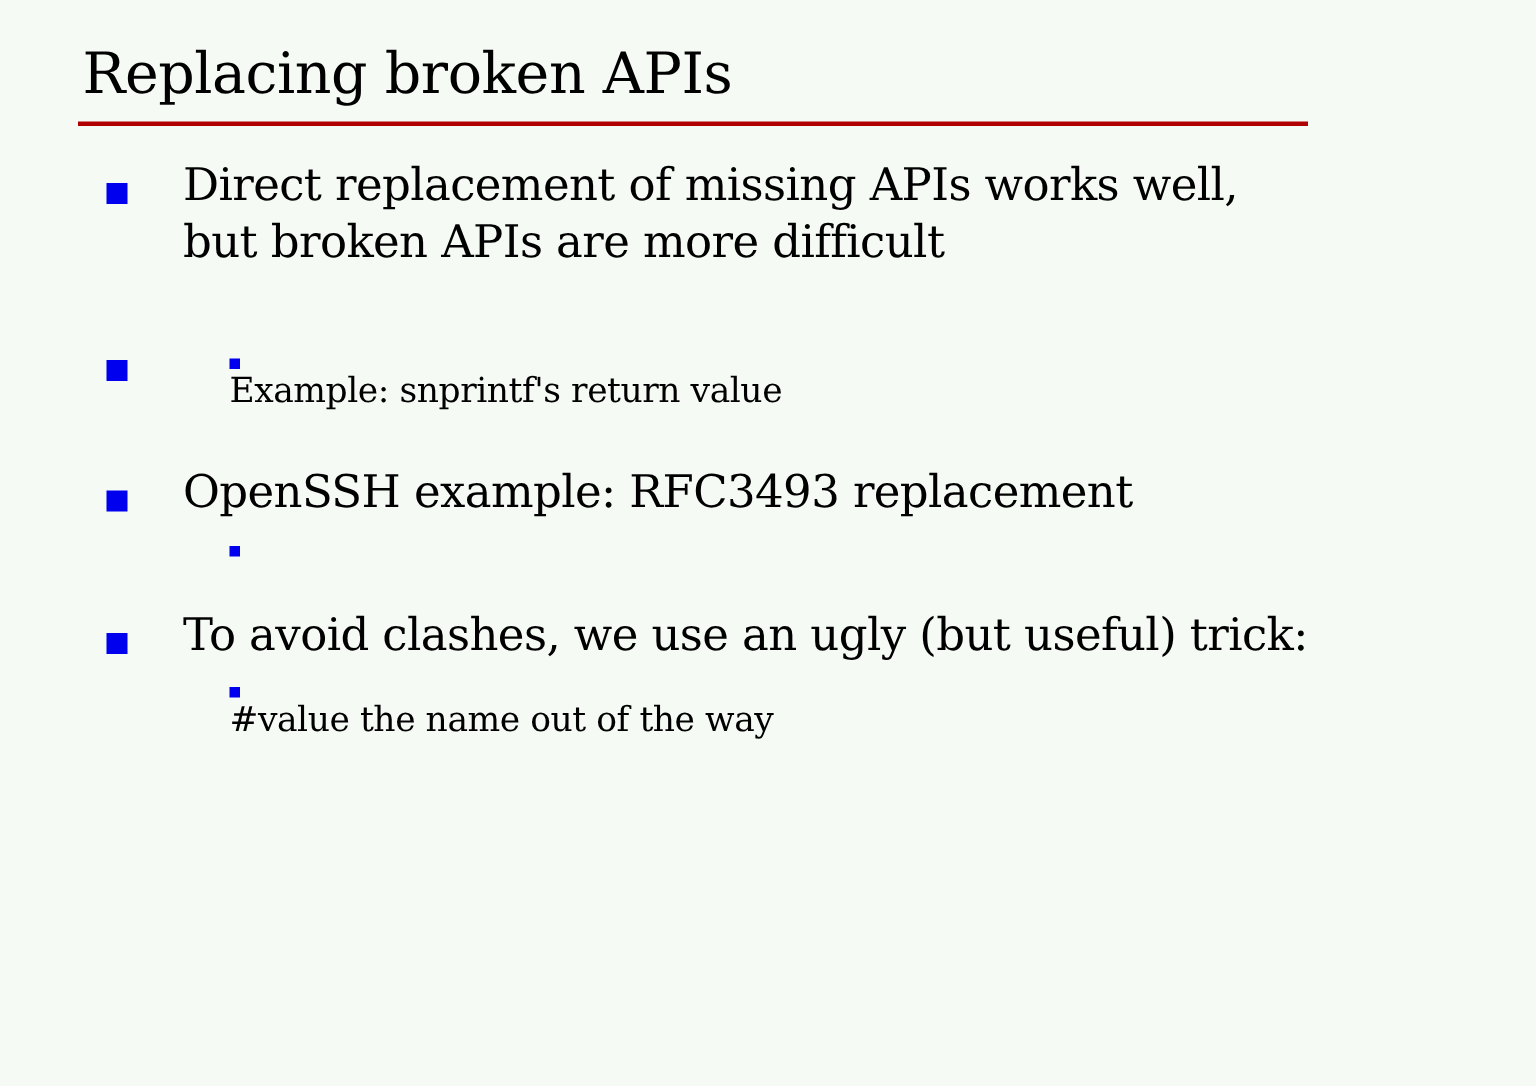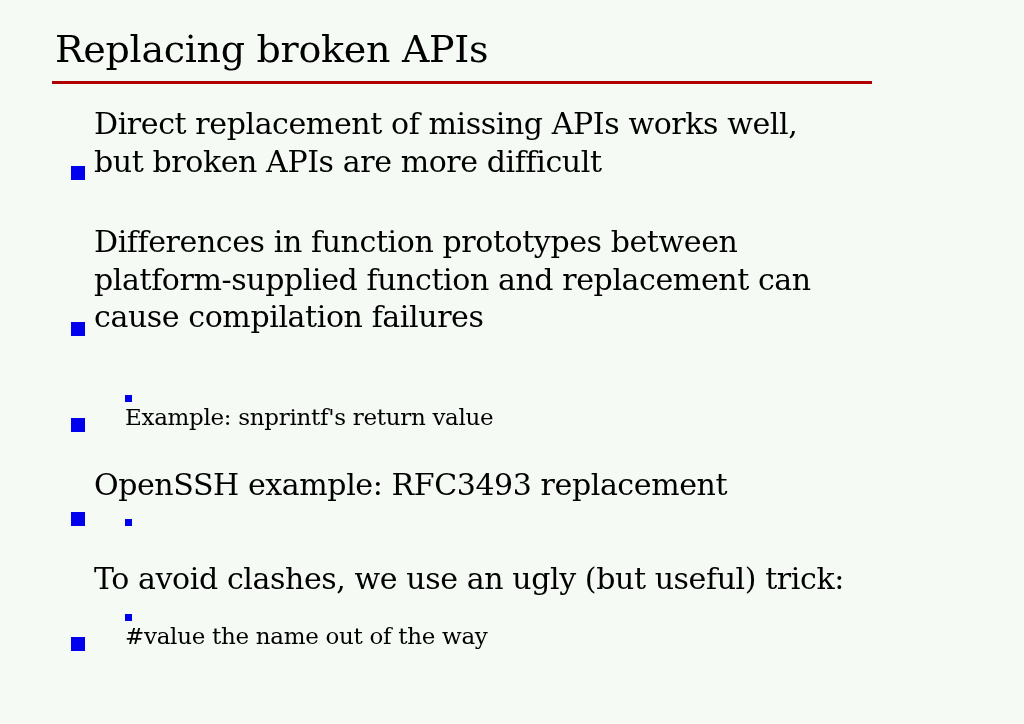--- a/index.html
+++ b/index.html
@@ -33,22 +33,23 @@
     height: 3px;
     background: var(--rule);
   }
   ul.content {
     list-style: none;
     margin: 21px 0 0 0;
     padding: 0 0 0 71px;
   }
   li.item {
     display: flex;
-    align-items: flex-end;
+    align-items: flex-start;
     margin-bottom: 43px;
+    gap: 28px;
   }
   li.item.has-subs { margin-bottom: 34px; }
   li.item:last-child { margin-bottom: 0; }
   .sq {
     flex: 0 0 auto;
     width: 14px;
     height: 14px;
     margin: 17px 9px 0 0;
     background: var(--bullet);
   }
@@ -99,28 +100,20 @@
   <ul class="content">
 
     <li class="item">
       <span class="sq"></span>
       <div class="body">
         <div class="text">Direct replacement of missing APIs works well,
 but broken APIs are more difficult</div>
       </div>
     </li>
 
-    <li class="item">
-      <span class="sq"></span>
-      <div class="body">
-        <div class="text">Differences in function prototypes between
-platform-supplied function and replacement can
-cause compilation failures</div>
-      </div>
-    </li>
 
     <li class="item has-subs">
       <span class="sq"></span>
       <div class="body">
         <ul class="subs">
           <li class="sub">
             <span class="ssq"></span>
             <div class="stext">Example: snprintf's return value</div>
           </li>
         </ul>

